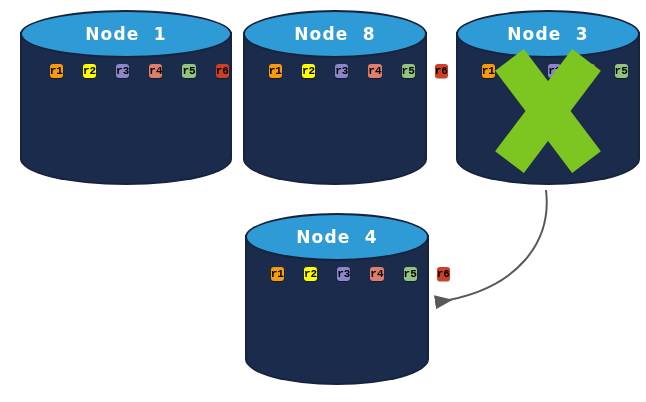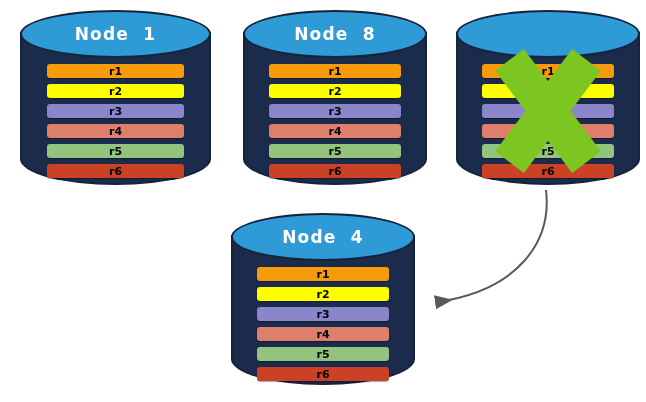--- a/index.html
+++ b/index.html
@@ -68,22 +68,22 @@
     pointer-events: none;
   }
 
   
   .rows {
     position: absolute;
     left: 14%;
     right: 14%;
     top: 54px;
     display: flex;
-    flex-direction: column;
-    gap: 6px;
+    gap: 20px;
+    font-family: Liberation Mono, monospace;
   }
   .row {
     height: 14px;
     border-radius: 3px;
     display: flex;
     align-items: center;
     justify-content: center;
     color: #000000;
     font-size: 11px;
     font-weight: bold;
@@ -117,21 +117,21 @@
     width: 646px;
     height: 402px;
     pointer-events: none;
   }
 </style>
 </head>
 <body>
 
 <div id="canvas">
 
-  <div class="node" style="left:20px; top:10px; width:191px; height:175px;">
+  <div class="node" style="left:20px; top:10px; width:212px; height:175px;">
     <div class="node-body">
       <div class="cyl-side"></div>
       <div class="cyl-top"></div>
     </div>
     <div class="node-title">Node  1</div>
     <div class="rows">
       <div class="row" style="background:#f79a0c;">r1</div>
       <div class="row" style="background:#ffff00;">r2</div>
       <div class="row" style="background:#8b86c9;">r3</div>
       <div class="row" style="background:#dd7f6b;">r4</div>
@@ -154,35 +154,36 @@
       <div class="row" style="background:#93c47d;">r5</div>
       <div class="row" style="background:#cc4125;">r6</div>
     </div>
   </div>
 
   <div class="node" style="left:456px; top:10px; width:184px; height:175px;">
     <div class="node-body">
       <div class="cyl-side"></div>
       <div class="cyl-top"></div>
     </div>
+    <div class="node-title">Node  3</div>
     <div class="rows">
       <div class="row" style="background:#f79a0c;">r1</div>
       <div class="row" style="background:#ffff00;">r2</div>
       <div class="row" style="background:#8b86c9;">r3</div>
       <div class="row" style="background:#dd7f6b;">r4</div>
       <div class="row" style="background:#93c47d;">r5</div>
       <div class="row" style="background:#cc4125;">r6</div>
     </div>
     <div class="fail-x" style="left:22px; top:26px; width:140px; height:150px;">
       <div class="bar a"></div>
       <div class="bar b"></div>
     </div>
   </div>
 
-  <div class="node" style="left:231px; top:213px; width:184px; height:172px;">
+  <div class="node" style="left:245px; top:213px; width:184px; height:172px;">
     <div class="node-body">
       <div class="cyl-side"></div>
       <div class="cyl-top"></div>
     </div>
     <div class="node-title">Node  4</div>
     <div class="rows">
       <div class="row" style="background:#f79a0c;">r1</div>
       <div class="row" style="background:#ffff00;">r2</div>
       <div class="row" style="background:#8b86c9;">r3</div>
       <div class="row" style="background:#dd7f6b;">r4</div>

